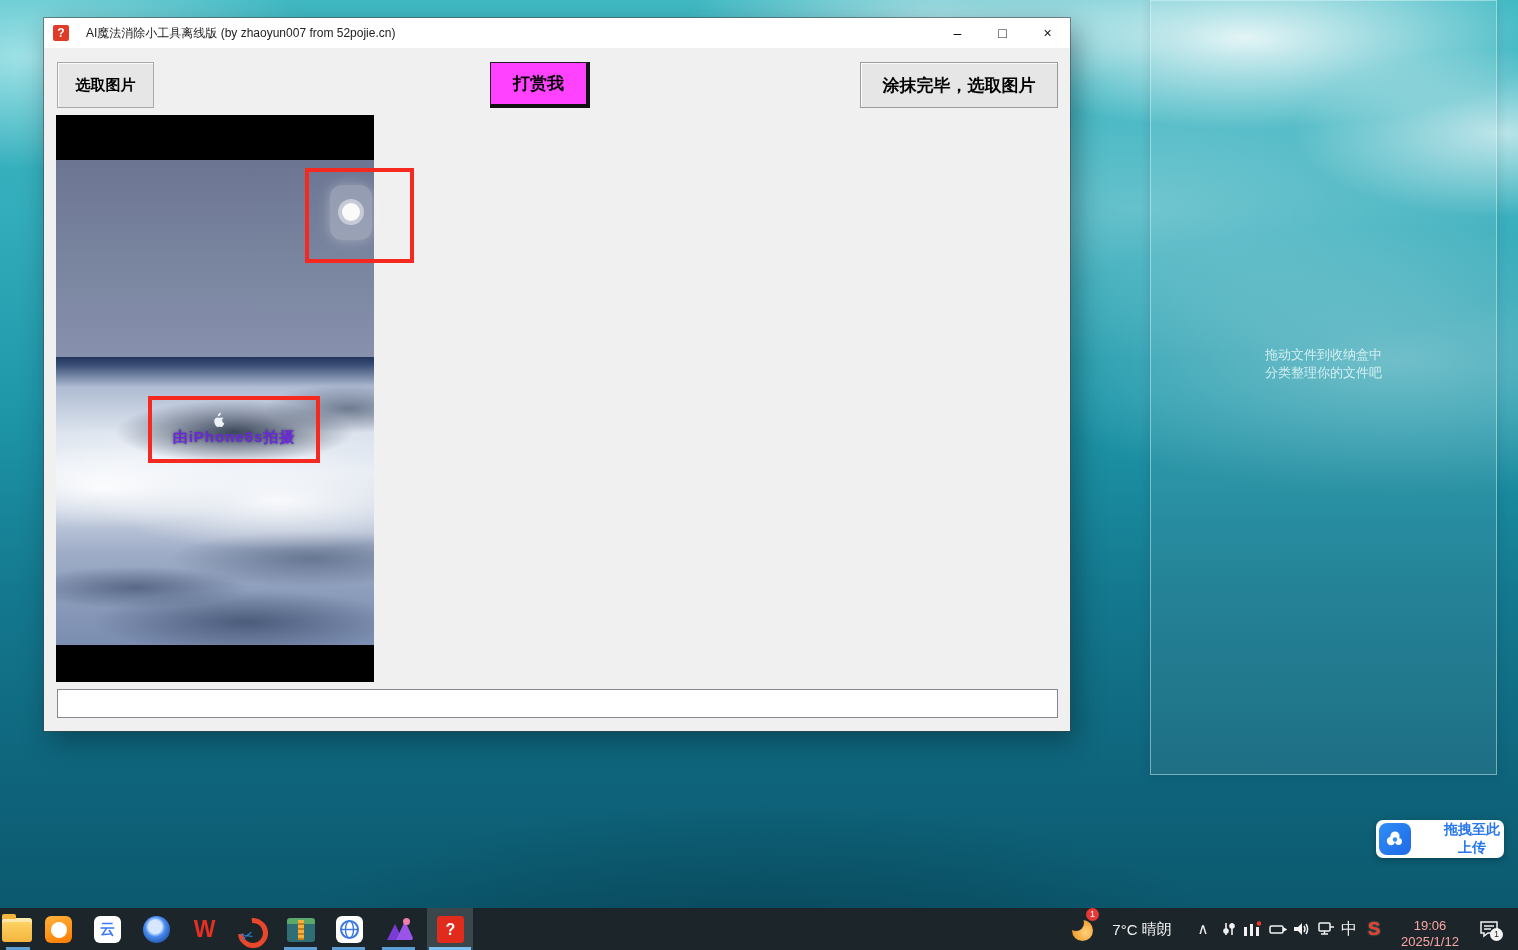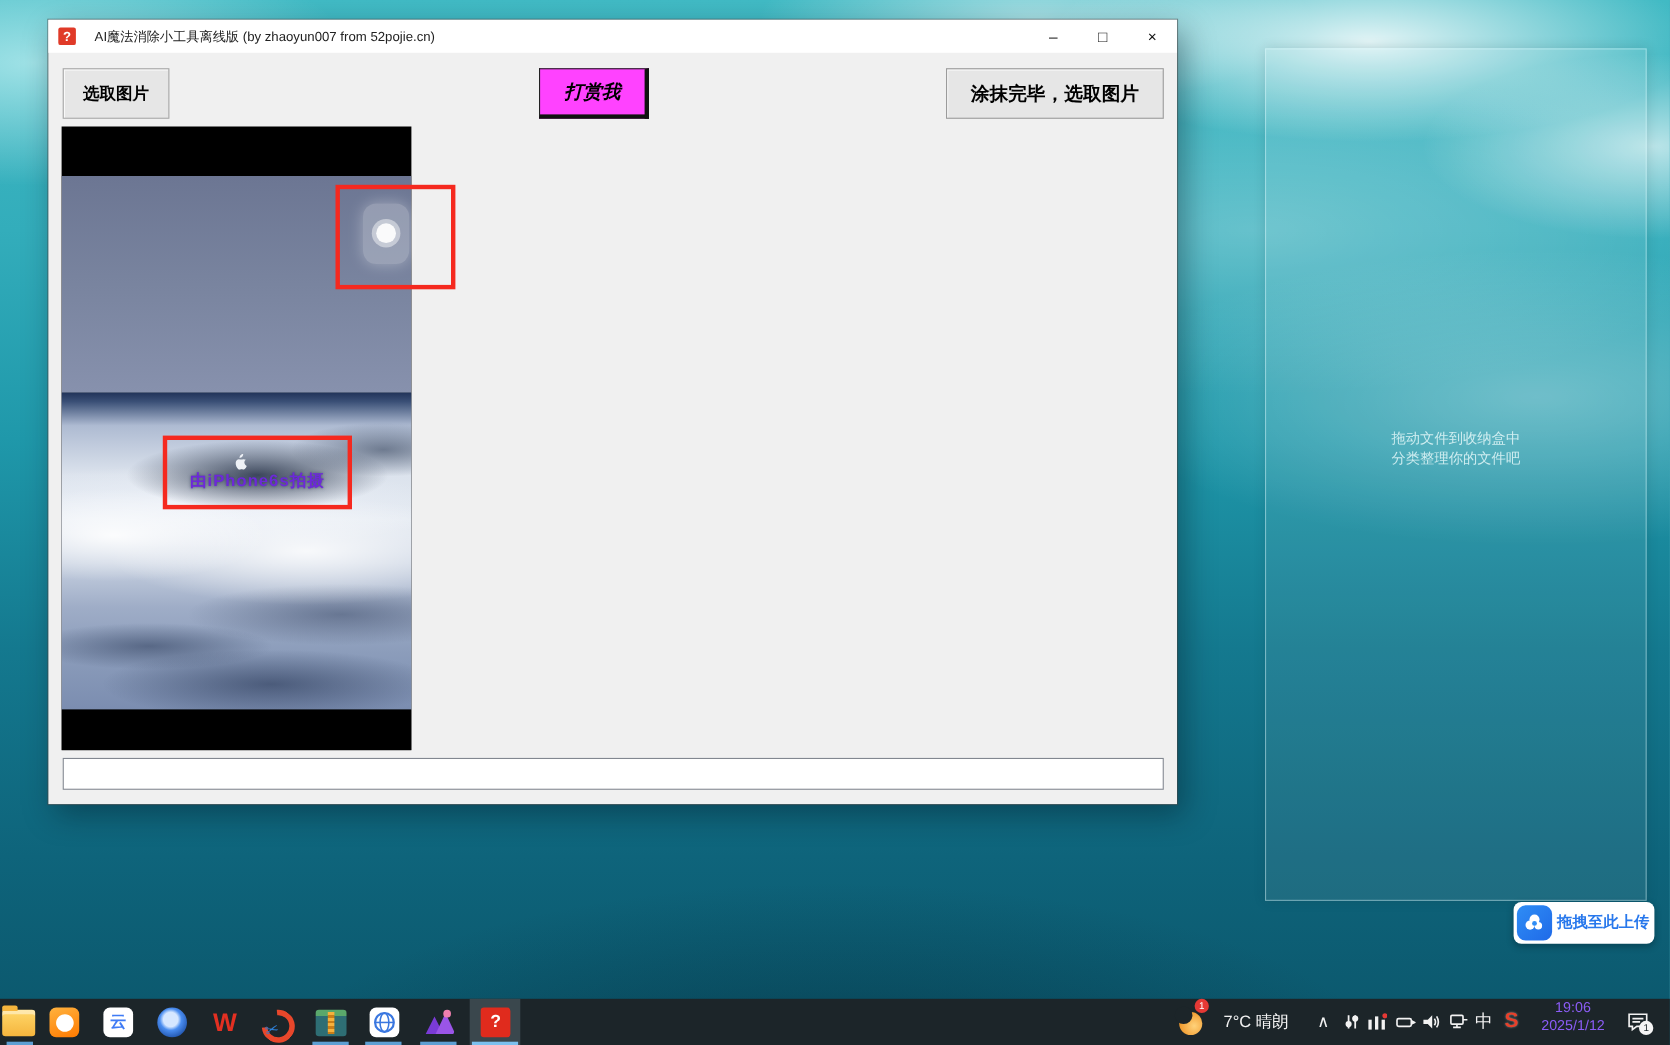--- a/index.html
+++ b/index.html
@@ -19,53 +19,52 @@
       radial-gradient(ellipse 700px 260px at 50% 105%, rgba(5,45,60,.55), rgba(5,45,60,0) 75%),
       linear-gradient(180deg, #41bac4 0%, #33adbb 22%, #1f98aa 42%, #14798f 62%, #0e647b 82%, #0b566b 100%);
   }
 
   
   .collect-panel {
     position:absolute; left:1150px; top:0; width:347px; height:775px;
     background:rgba(255,255,255,.07);
     border:1px solid rgba(225,250,252,.45);
     box-shadow:0 0 10px rgba(0,40,50,.15);
-    margin-top:44px;
   }
   .collect-text { position:absolute; left:0; top:345px; width:100%; text-align:center;
     color:rgba(238,252,253,.8); font-size:13px; line-height:18px; }
 
   
   .upload-pill {
     position:absolute; left:1376px; top:820px; width:128px; height:38px;
     background:#ffffff; border-radius:7px; display:flex; align-items:center;
     box-shadow:0 2px 6px rgba(0,30,40,.35);
   }
   .baidu-badge { width:32px; height:32px; margin-left:3px; border-radius:8px;
     background:linear-gradient(135deg,#2f8df5,#1f6ae8); display:flex; align-items:center; justify-content:center; }
-  .upload-label { flex:1; text-align:center; color:#2878ec; font-weight:bold; font-size:14px; }
+  .upload-label { flex:1; text-align:center; color:#2878ec; font-weight:bold; font-size:14px;padding-left:29px; }
 
   
   .app-window { position:absolute; left:44px; top:18px; width:1026px; height:713px;
     background:#f0f0f0; box-shadow:0 0 0 1px rgba(70,70,70,.55), 6px 10px 26px rgba(0,20,30,.4); }
   .titlebar { position:absolute; left:0; top:0; width:100%; height:30px; background:#ffffff;
     display:flex; align-items:center; }
   .title-icon { width:16px; height:16px; margin-left:9px; background:#e03a28; border-radius:2px;
     color:#fff; font-weight:bold; font-size:12px; text-align:center; line-height:16px; }
   .title-text { margin-left:17px; font-size:12px; color:#222; }
   .win-controls { margin-left:auto; display:flex; height:100%; }
   .win-btn { width:45px; height:100%; display:flex; align-items:center; justify-content:center;
     font-size:14px; color:#111; }
 
   .btn { position:absolute; display:flex; align-items:center; justify-content:center;
     font-weight:bold; color:#000; cursor:default;text-align:right; }
   .btn-select { left:13px; top:44px; width:97px; height:46px; font-size:15px;
     background:#e6e6e6; border:1px solid #a9a9a9; box-shadow:inset 1px 1px 0 #fbfbfb; }
   .btn-donate { left:446px; top:44px; width:100px; height:46px; font-size:17px;
-    background:#ff42ff; border:1px solid #222; border-right:4px solid #111; border-bottom:4px solid #111;font-style:italic; }
+    background:#ff42ff; border:1px solid #222; border-right:4px solid #111; border-bottom:4px solid #111; }
   .btn-convert { left:816px; top:44px; width:198px; height:46px; font-size:17px;
     background:#e6e6e6; border:1px solid #9b9b9b; box-shadow:inset 1px 1px 0 #fbfbfb; }
 
   
   .photo { position:absolute; left:12px; top:97px; width:318px; height:567px; background:#000; overflow:hidden; }
   .photo-sky { position:absolute; left:0; top:45px; width:100%; height:197px;
     background:linear-gradient(180deg,#6c7693 0%,#79849f 50%,#8791ad 100%); }
   .photo-sea { position:absolute; left:0; top:242px; width:100%; height:288px;
     background-color:#8094b6;
     background-image:
@@ -141,21 +140,21 @@
     background:radial-gradient(circle at 65% 60%, #ffd27a, #f09a2e 70%); }
   .weather-moon::before { content:""; position:absolute; left:-4px; top:-5px; width:16px; height:16px;
     border-radius:50%; background:#1c2529; }
   .moon-badge { position:absolute; left:1086px; top:908px; }
   .badge { min-width:13px; height:13px; border-radius:7px; background:#e53935; color:#fff;
     font-size:9px; line-height:13px; text-align:center; padding:0 2px; }
   .weather-text { left:1102px; width:80px; font-size:15px; }
   .tray-glyph { font-size:15px; }
   .sogou-s { color:#e8402a; font-weight:bold; font-size:19px; text-shadow:0 0 2px rgba(255,255,255,.5); }
   .clock { position:absolute; left:1395px; top:0; width:70px; height:42px; display:flex; flex-direction:column;
-    align-items:center; justify-content:flex-start; color:#8b5cf6; font-size:13px; line-height:16px; }
+    align-items:center; justify-content:flex-end; color:#fca5a5; font-size:13px; line-height:16px; }
   .notif { left:1472px; width:34px; }
   .notif-badge { position:absolute; left:1490px; top:928px; min-width:13px; height:13px; border-radius:7px;
     background:#f5f5f5; color:#1c2529; font-size:9px; line-height:13px; text-align:center; padding:0 2px; }
 
   svg { display:block; }
 </style>
 </head>
 <body>
 
 <div class="desktop">

